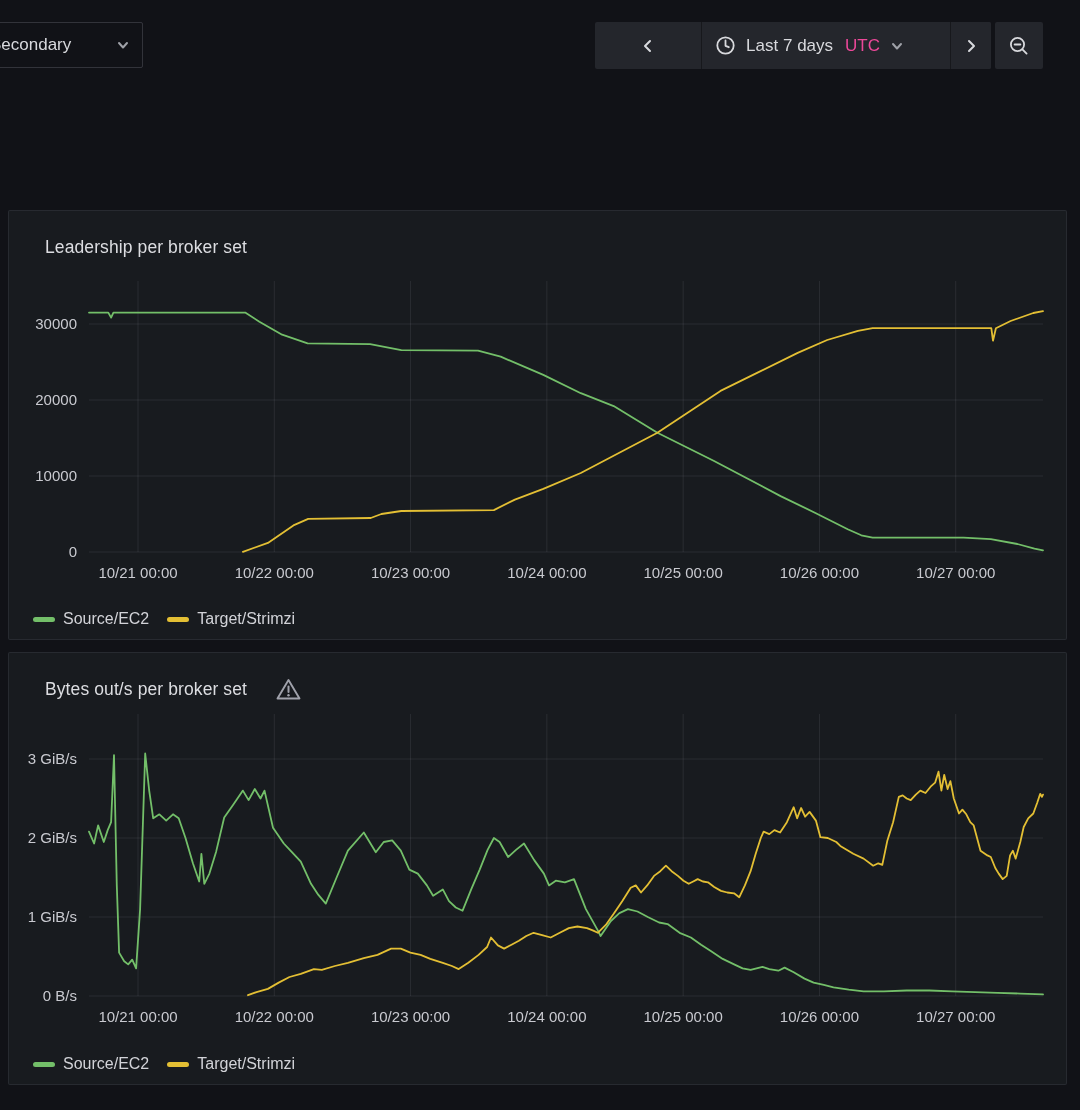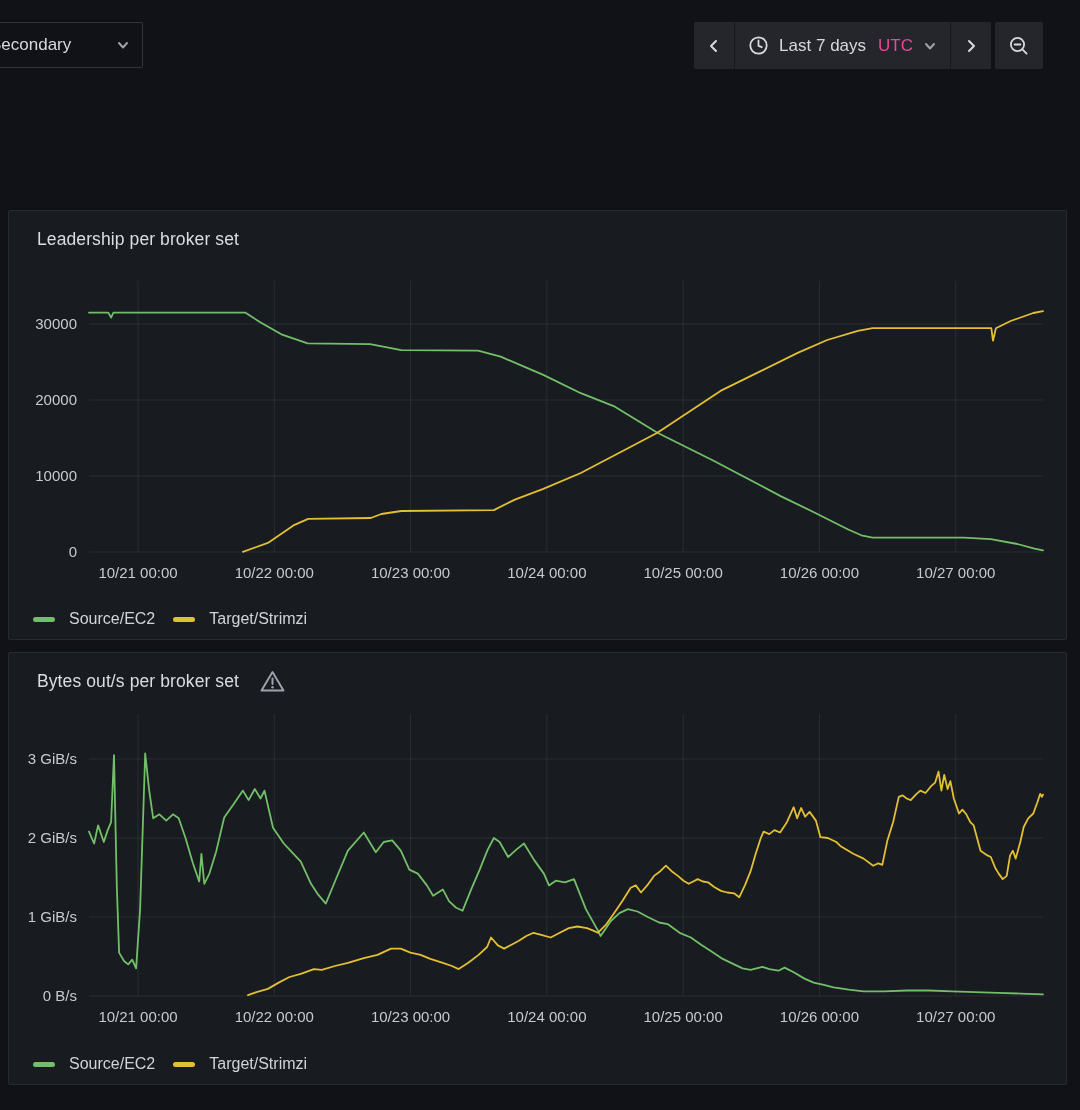--- a/index.html
+++ b/index.html
@@ -7,37 +7,37 @@
        font-family:"Liberation Sans",sans-serif;color:#d8d9dd;}
 
   
   .var-dropdown{position:absolute;left:-27px;top:22px;height:46px;width:170px;
     border:1px solid rgba(204,204,220,0.18);border-radius:2px;display:flex;align-items:center;
     padding:0 12px 0 16px;box-sizing:border-box;justify-content:space-between;
     font-size:17px;color:#d8d9dd;background:transparent;cursor:pointer;}
   .tb-right{position:absolute;top:22px;right:22px;display:flex;align-items:stretch;height:47px;}
   .btn-group{display:flex;background:#24262c;border-radius:2px;overflow:hidden;}
   .tb-btn{display:flex;align-items:center;gap:10px;background:#24262c;border:none;color:#d8d9dd;
-    font-family:inherit;font-size:17px;font-weight:500;padding:0 13px;cursor:pointer;height:47px;}
+    font-family:inherit;font-size:17px;font-weight:500;padding:0 13px;cursor:pointer;height:47px;margin-left:33px;}
   .btn-group .tb-btn + .tb-btn{border-left:1px solid #17181c;}
   .solo{border-radius:2px;margin-left:4px;}
   .gap15{width:15px;}
   .utc{color:#ec4899;font-weight:400;margin-left:2px;}
   .icon{display:block;}
 
   
   .panel{position:absolute;left:8px;width:1059px;background:#181b1f;
     border:1px solid rgba(204,204,220,0.09);border-radius:2px;box-sizing:border-box;}
   #panel-0{top:210px;height:430px;}
   #panel-1{top:652px;height:433px;padding-left:44px;}
   .panel-header{position:absolute;top:14px;left:24px;display:flex;align-items:center;gap:16px;}
-  .panel-title{margin:4px;font-size:17.5px;font-weight:500;color:#dcdde1;letter-spacing:.1px;cursor:pointer;}
+  .panel-title{margin:12px;font-size:17.5px;font-weight:500;color:#dcdde1;letter-spacing:.1px;cursor:pointer;}
   .chart{position:absolute;left:0;top:0;}
   .legend{position:absolute;left:24px;bottom:11px;display:flex;gap:18px;align-items:center;}
-  .legend-item{display:flex;align-items:center;gap:14px;cursor:pointer;}
+  .legend-item{display:flex;align-items:center;gap:8px;cursor:pointer;}
   .swatch{width:22px;height:5px;border-radius:3px;display:inline-block;}
   .legend-label{font-size:16px;color:#d2d3d8;}
 </style>
 </head>
 <body>
 
 <div id="app">
 
   <div class="var-dropdown">
     <span>Secondary</span>

